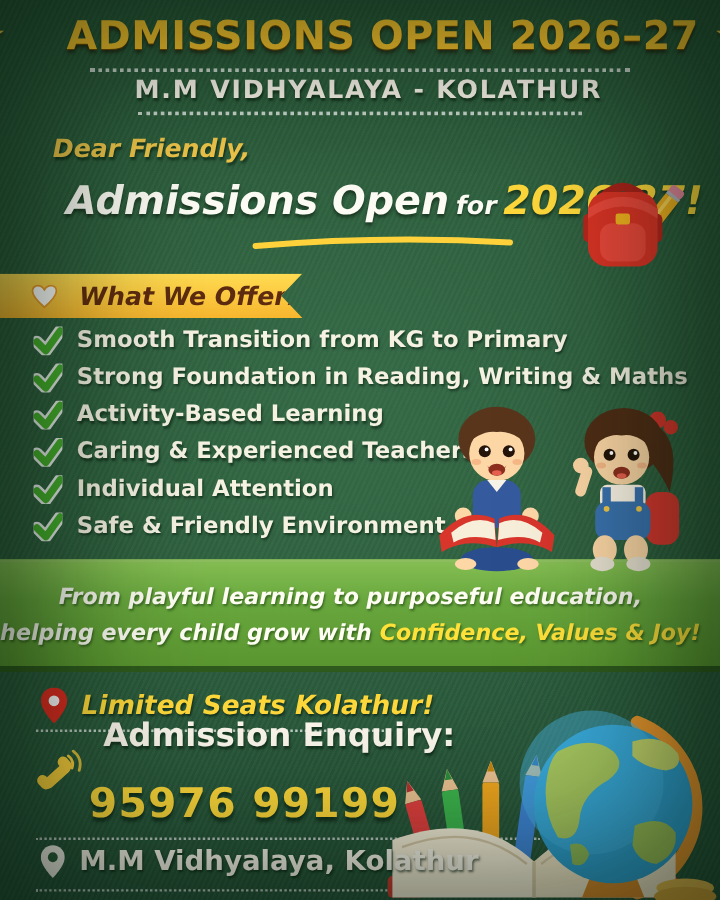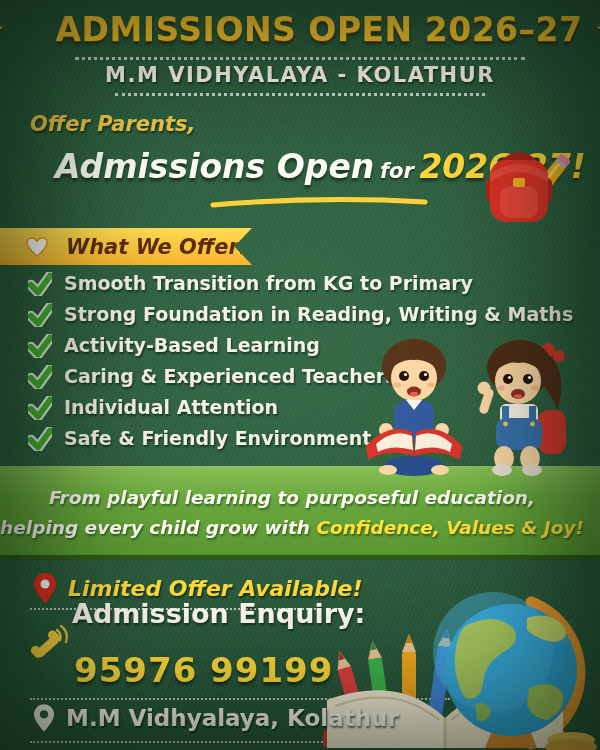--- a/index.html
+++ b/index.html
@@ -7,21 +7,21 @@
   .poster{
     position:relative;width:600px;height:750px;overflow:hidden;margin:0 auto;
     background:
       radial-gradient(ellipse 90% 70% at 50% 42%, rgba(70,130,90,.35), rgba(0,0,0,0) 60%),
       repeating-linear-gradient(115deg, rgba(255,255,255,.025) 0 2px, rgba(0,0,0,.03) 2px 4px),
       linear-gradient(180deg,#2a5a3a 0%,#2d5f3d 55%,#27553a 100%);
   }
   .vignette{position:absolute;inset:0;z-index:60;pointer-events:none;
     box-shadow:inset 0 0 130px 35px rgba(0,15,5,.6);}
   .abs{position:absolute;}
-  .txtshadow{text-shadow:1px 2px 2px rgba(0,20,8,.55);}
+  .txtshadow{text-shadow:1px 2px 2px rgba(0,20,8,.55);padding-left:14px;}
 
   
   .header-row{top:10px;left:0;width:600px;display:flex;justify-content:center;align-items:center;gap:12px;}
   .star{font-size:34px;color:#ffd23c;text-shadow:0 2px 2px rgba(60,35,0,.6);line-height:1;}
   .header-title{font-size:33px;font-weight:bold;letter-spacing:.5px;color:#ffc82e;
     text-shadow:0 1px 0 #7a4d00,0 3px 3px rgba(30,15,0,.55);white-space:nowrap;margin-left:38px;}
   .dotline{border-top:3px dotted rgba(255,255,255,.75);height:0;}
   .dl1{top:57px;left:75px;width:450px;}
   .school-name{top:63px;left:0;width:600px;text-align:center;font-size:21px;font-weight:bold;
     color:#fdf8ee;letter-spacing:1.5px;}
@@ -83,21 +83,21 @@
 
   <div class="abs header-row">
     <span class="star">★</span>
     <span class="header-title">ADMISSIONS OPEN 2026–27</span>
     <span class="star">★</span>
   </div>
   <div class="abs dotline dl1"></div>
   <div class="abs school-name txtshadow">M.M VIDHYALAYA - KOLATHUR</div>
   <div class="abs dotline dl2"></div>
 
-  <div class="abs salutation txtshadow">Offer Parents,</div>
+  <div class="abs salutation txtshadow">Dear Friendly,</div>
   <div class="abs main-line">
     <span class="big">Admissions Open</span>
     <span class="small">for</span>
     <span class="year">2026-27!</span>
   </div>
   <svg class="abs swoosh" width="222" height="16">
     <path d="M5 11 Q112 2 217 8" stroke="#ffd23c" stroke-width="5" fill="none" stroke-linecap="round"></path>
   </svg>
 
   <svg class="abs bag-art" width="100" height="84" viewBox="0 0 100 84">
@@ -238,21 +238,21 @@
       <span>From playful learning to purposeful education,</span><br>
       <span>helping every child grow with </span><span class="band-highlight">Confidence, Values &amp; Joy!</span>
     </div>
   </div>
 
   <div class="abs seats-row">
     <svg width="22" height="30" viewBox="0 0 22 30">
       <path d="M11 0 C4.9 0 0 4.9 0 11 c0 8 11 19 11 19 s11-11 11-19 C22 4.9 17.1 0 11 0 Z" fill="#e02b20"></path>
       <circle cx="11" cy="11" r="4.5" fill="#fff"></circle>
     </svg>
-    <span class="seats-text">Limited Offer Available!</span>
+    <span class="seats-text">Limited Seats Kolathur!</span>
   </div>
   <div class="abs dl3"></div>
 
   <svg class="abs enquiry-icon" width="40" height="42" viewBox="0 0 40 42">
     <g transform="rotate(-42 17 24)">
       <rect x="3" y="20" width="28" height="9" rx="4.5" fill="#ffd23c"></rect>
       <rect x="1" y="15" width="9" height="13" rx="4.5" fill="#ffd23c"></rect>
       <rect x="24" y="15" width="9" height="13" rx="4.5" fill="#ffd23c"></rect>
     </g>
     <path d="M27 8 q5 4 3 10" stroke="#ffd23c" stroke-width="2.4" fill="none" stroke-linecap="round"></path>

